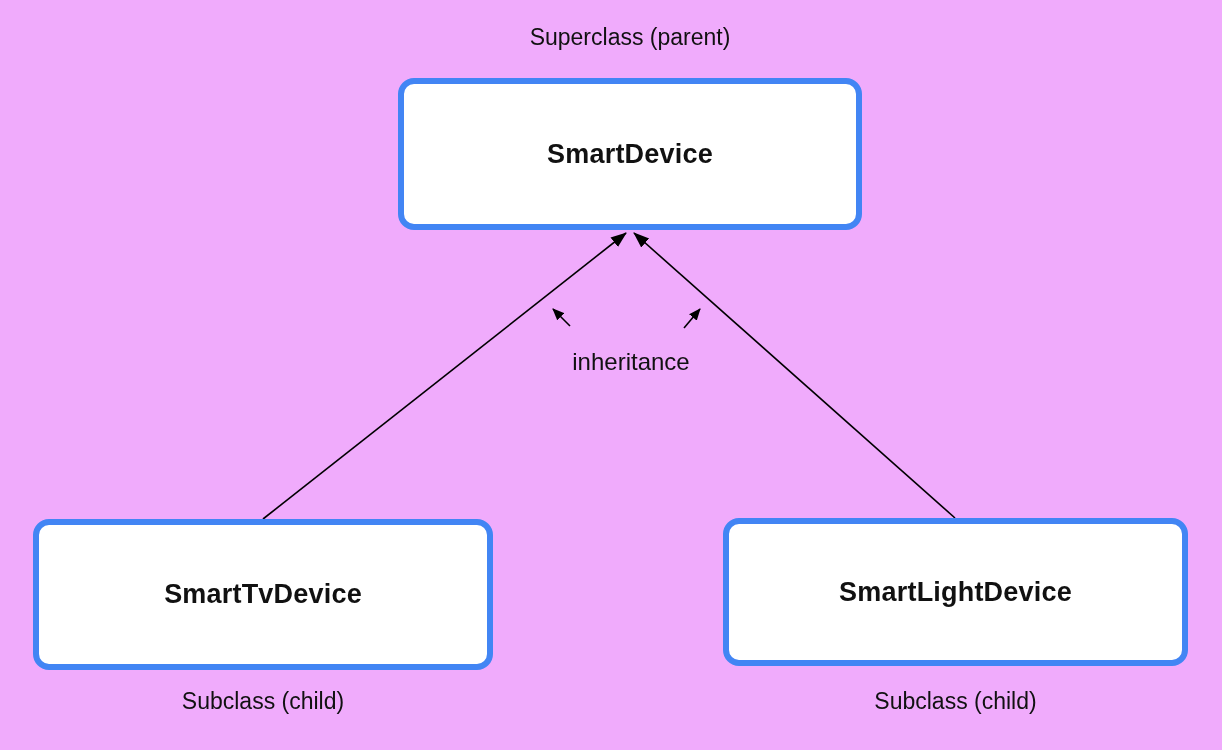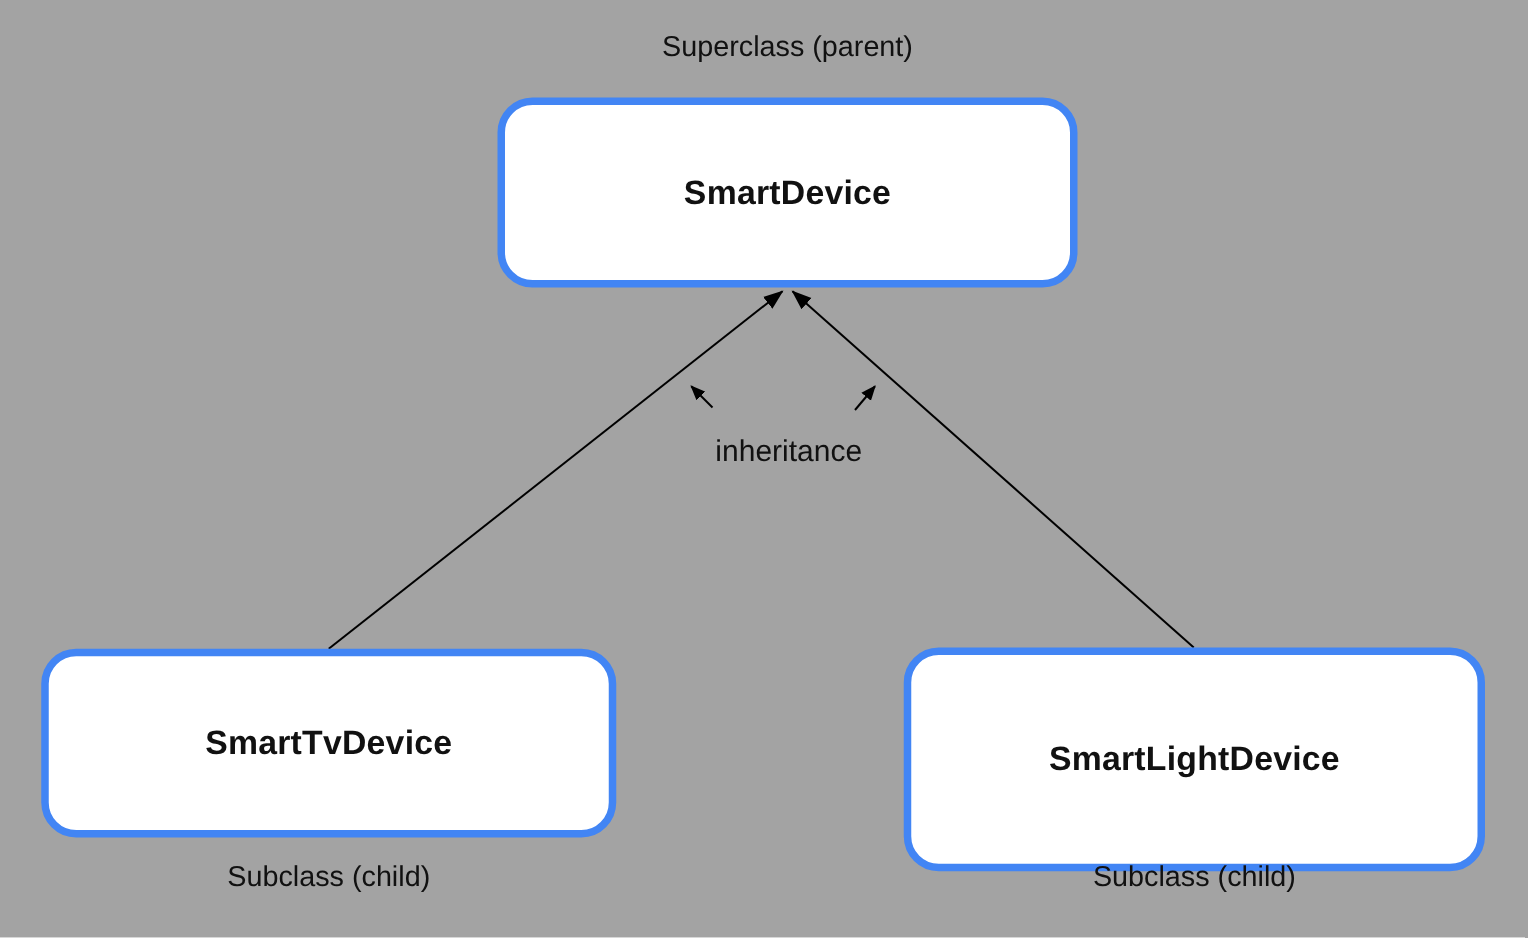--- a/index.html
+++ b/index.html
@@ -4,31 +4,31 @@
 <style>
   html, body {
     margin: 0;
     padding: 0;
     background: #ffffff;
   }
   .canvas {
     position: relative;
     width: 1222px;
     height: 750px;
-    background: #a3a3a3;
+    background: #f0abfc;
     font-family: "Liberation Sans", sans-serif;
     color: #000000;
     overflow: hidden;
   }
   .class-box {
     position: absolute;
     box-sizing: border-box;
     background: #ffffff;
     border: 6px solid #4285F4;
-    border-radius: 28px;
+    border-radius: 16px;
     display: flex;
     align-items: center;
     justify-content: center;
   }
   .class-box .class-label {
     font-size: 27px;
     font-weight: 600;
     letter-spacing: 0.2px;
     color: #111111;
   }
@@ -80,21 +80,21 @@
     <line x1="570" y1="326" x2="553" y2="309" stroke="#000000" stroke-width="1.6" marker-end="url(#arrow-sm)"></line>
     <line x1="684" y1="328" x2="700" y2="309" stroke="#000000" stroke-width="1.6" marker-end="url(#arrow-sm)"></line>
   </svg>
 
   <div class="edge-label" style="left:531px; top:332px; width:200px;margin-top:16px;">inheritance</div>
 
   <div class="class-box" style="left:33px; top:519px; width:460px; height:151px;">
     <span class="class-label">SmartTvDevice</span>
   </div>
 
-  <div class="class-box" style="left:723px; top:518px; width:465px; height:179px;">
+  <div class="class-box" style="left:723px; top:518px; width:465px; height:148px;">
     <span class="class-label">SmartLightDevice</span>
   </div>
 
   <div class="caption" style="left:33px; top:688px; width:460px;">Subclass (child)</div>
 
   <div class="caption" style="left:723px; top:688px; width:465px;">Subclass (child)</div>
 
 </div>
 
 </body></html>

